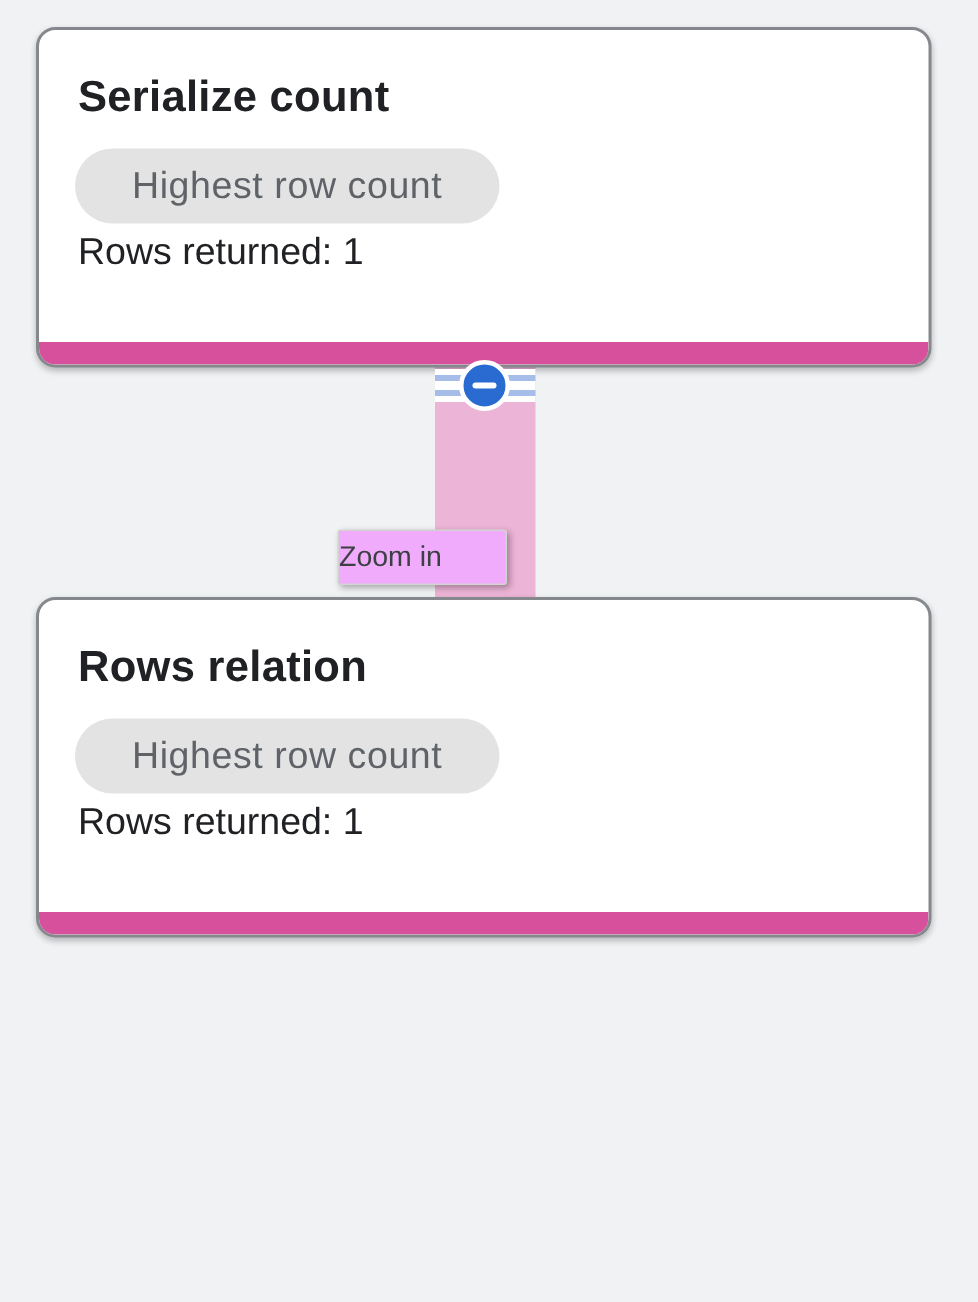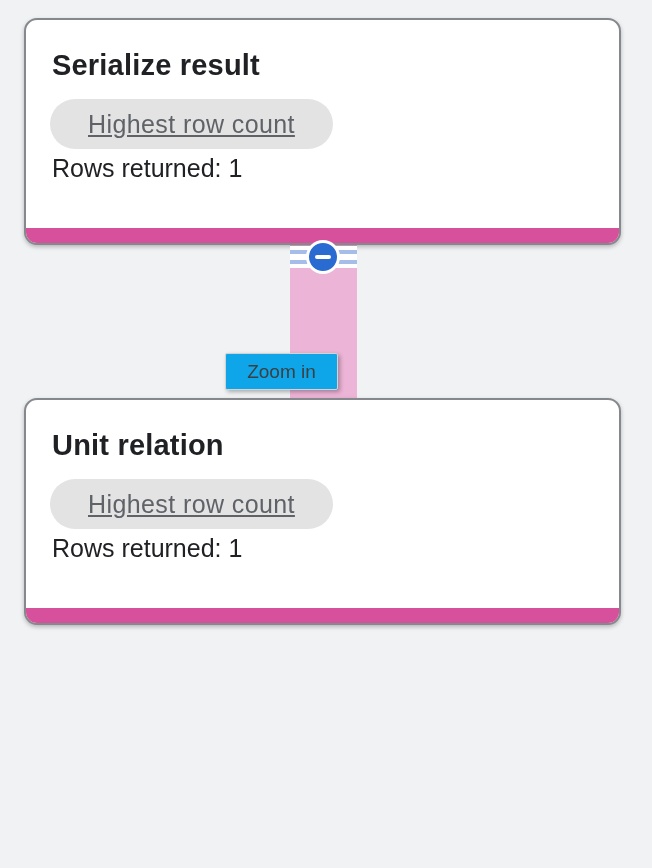--- a/index.html
+++ b/index.html
@@ -64,21 +64,20 @@
     top: 79px;
     height: 50px;
     line-height: 50px;
     padding: 0 38px;
     border-radius: 25px;
     background: var(--badge-bg, #E3E3E4);
     color: var(--badge-text, #5F6368);
     font-size: 25px;
     letter-spacing: 0.4px;
     white-space: nowrap;
-    text-decoration: underline;
   }
   .node-rows {
     position: absolute;
     left: 26px;
     top: 133px;
     font-size: 25px;
     line-height: 30px;
     color: var(--text-primary, #202124);
     white-space: nowrap;
   }
@@ -136,49 +135,48 @@
   }
 
   
   .tooltip {
     position: absolute;
     left: 225px;
     top: 353px;
     width: 113px;
     height: 37px;
     box-sizing: border-box;
-    background: #0ea5e9;
+    background: #f0abfc;
     border: 1px solid #D3D3D3;
     border-radius: 2px;
     box-shadow: 2px 2px 4px rgba(0,0,0,0.3);
     display: flex;
     align-items: center;
-    justify-content: center;
     font-size: 19px;
     color: var(--tooltip-text, #3C4043);
     z-index: 5;
     white-space: nowrap;
   }
 </style>
 </head>
 <body>
 
 <div class="canvas">
 
   <div class="edge"></div>
 
   <div class="node node-1">
-    <div class="node-title">Serialize result</div>
+    <div class="node-title">Serialize count</div>
     <div class="node-badge">Highest row count</div>
     <div class="node-rows">Rows returned: 1</div>
     <div class="node-accent"></div>
   </div>
 
   <div class="node node-2">
-    <div class="node-title">Unit relation</div>
+    <div class="node-title">Rows relation</div>
     <div class="node-badge">Highest row count</div>
     <div class="node-rows">Rows returned: 1</div>
     <div class="node-accent"></div>
   </div>
 
   <div class="edge-grip">
     <div class="grip-stripe s1"></div>
     <div class="grip-stripe s2"></div>
   </div>
 

